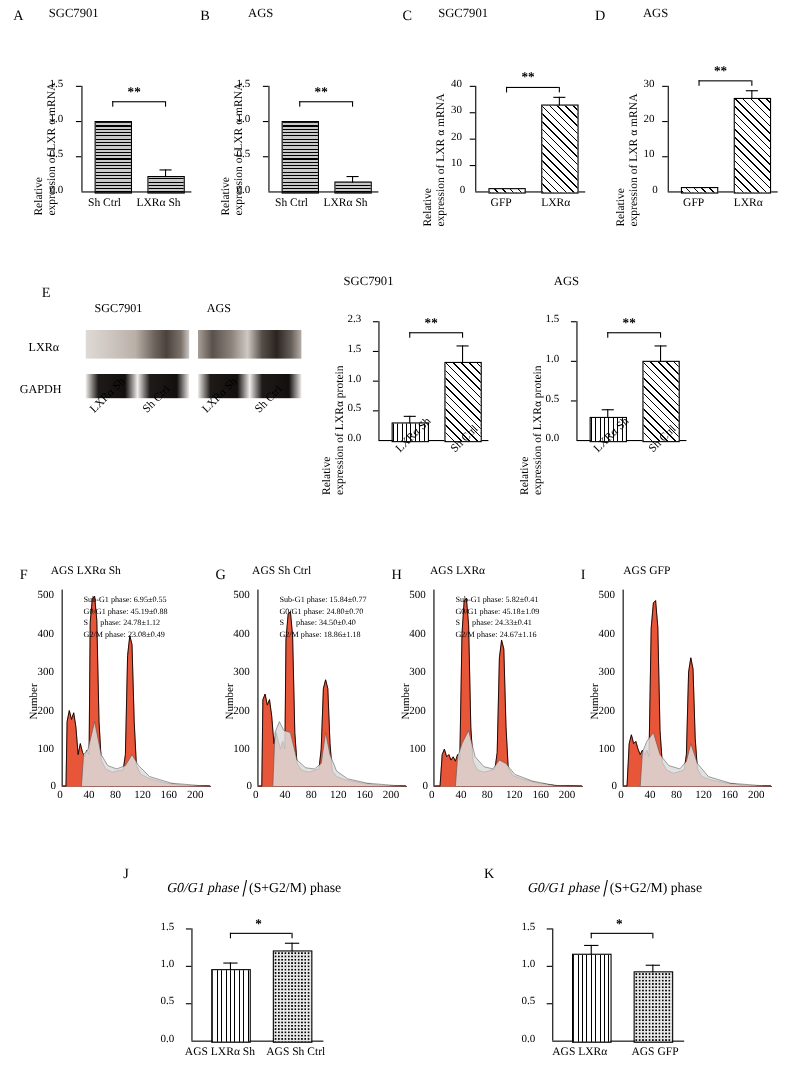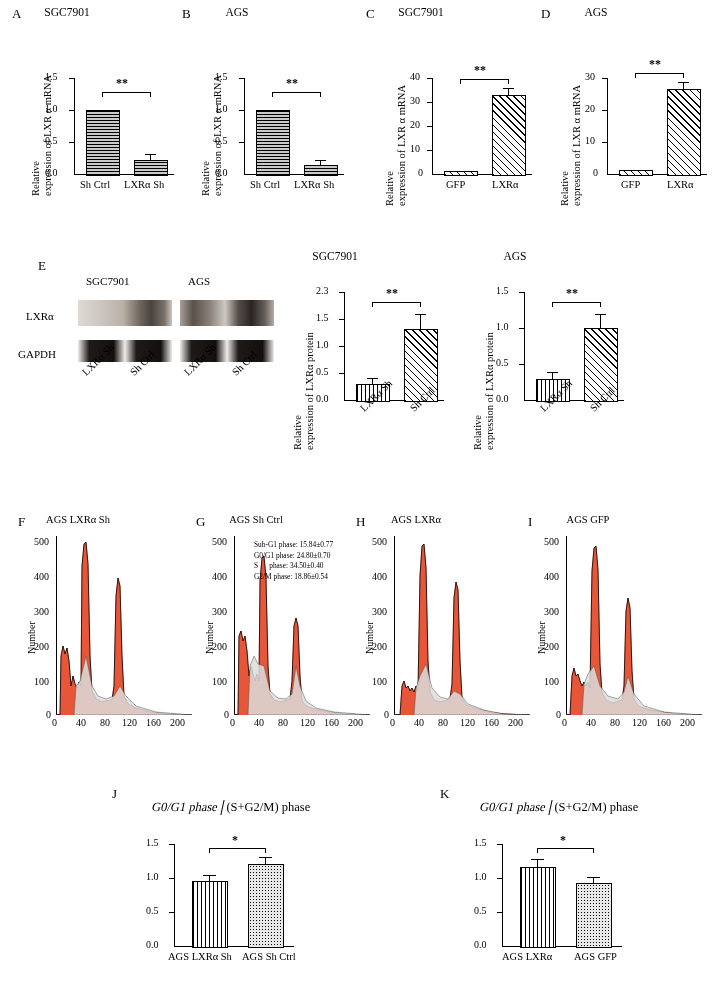--- a/index.html
+++ b/index.html
@@ -228,20 +228,24 @@
   <div class="tick" style="left:58px;top:203px;">40</div>
   <div class="tick" style="left:82px;top:203px;">80</div>
   <div class="tick" style="left:104px;top:203px;">120</div>
   <div class="tick" style="left:128px;top:203px;">160</div>
   <div class="tick" style="left:152px;top:203px;">200</div>
   <svg style="position:absolute;left:38px;top:22px;" width="136" height="179" viewBox="0 0 136 179">
     <path d="M0,179 L4,179 L5,120 L7,110 L9,118 L11,112 L13,125 L15,150 L17,140 L19,148 L21,152 L23,146 L25,150 L26,30 L28,8 L30,6 L32,28 L34,120 L36,155 L40,163 L46,166 L50,165 L56,164 L58,150 L60,60 L62,42 L64,50 L66,120 L68,160 L72,168 L80,172 L95,176 L110,178 L136,179 Z" fill="#e8563a" stroke="#e8563a" stroke-width="0.7"></path>
     <path d="M0,179 L4,179 L5,120 L7,110 L9,118 L11,112 L13,125 L15,150 L17,140 L19,148 L21,152 L23,146 L25,150 L26,30 L28,8 L30,6 L32,28 L34,120 L36,155 L40,163 L46,166 L50,165 L56,164 L58,150 L60,60 L62,42 L64,50 L66,120 L68,160 L72,168 L80,172 L95,176 L110,178 L136,179" fill="none" stroke="#000" stroke-width="0.8"></path>
     <path d="M18,179 L20,150 L24,145 L30,120 L36,150 L42,160 L50,163 L58,160 L64,150 L70,160 L80,170 L100,176 L136,179 Z" fill="#dcdcdc" stroke="#555" stroke-width="0.6" opacity="0.85"></path>
   </svg>
+  <div class="fcm-stats" style="left:58px;top:26px;"><span>Sub-G1 phase:</span> <span>6.95±0.55</span>
+<span>G0/G1 phase:</span> <span>45.19±0.88</span>
+<span>S      phase:</span> <span>24.78±1.12</span>
+<span>G2/M phase:</span> <span>23.08±0.49</span></div>
 </div>
 
 <div class="panel-letter" style="left:196px;top:514px;">G</div>
 <div class="fig fcmbox" style="left:196px;top:514px;width:178px;height:230px;">
   <div class="chart-title" style="left:50px;top:0px;width:120px;font-size:10.5px;">AGS Sh Ctrl</div>
   <div class="ylab-rot" style="left:8px;top:140px;font-size:10px;">Number</div>
   <div class="axisline" style="left:38px;top:22px;width:1px;height:178px;"></div>
   <div class="axisline" style="left:38px;top:200px;width:135px;height:1px;"></div>
   <div class="tick" style="left:16px;top:22px;">500</div>
   <div class="tick" style="left:16px;top:57px;">400</div>
@@ -256,21 +260,21 @@
   <div class="tick" style="left:128px;top:203px;">160</div>
   <div class="tick" style="left:152px;top:203px;">200</div>
   <svg style="position:absolute;left:38px;top:22px;" width="136" height="179" viewBox="0 0 136 179">
     <path d="M0,179 L4,179 L5,100 L7,95 L9,105 L11,100 L13,115 L15,140 L17,130 L19,138 L21,145 L23,138 L25,145 L26,45 L28,22 L30,20 L32,42 L34,130 L36,158 L40,164 L46,166 L50,165 L56,163 L58,145 L60,90 L62,82 L64,90 L66,140 L68,165 L72,170 L80,173 L95,176 L110,178 L136,179 Z" fill="#e8563a" stroke="#e8563a" stroke-width="0.7"></path>
     <path d="M0,179 L4,179 L5,100 L7,95 L9,105 L11,100 L13,115 L15,140 L17,130 L19,138 L21,145 L23,138 L25,145 L26,45 L28,22 L30,20 L32,42 L34,130 L36,158 L40,164 L46,166 L50,165 L56,163 L58,145 L60,90 L62,82 L64,90 L66,140 L68,165 L72,170 L80,173 L95,176 L110,178 L136,179" fill="none" stroke="#000" stroke-width="0.8"></path>
     <path d="M14,179 L16,130 L20,120 L24,128 L30,130 L36,155 L44,162 L52,163 L58,158 L62,130 L66,150 L72,165 L82,172 L100,176 L136,179 Z" fill="#dcdcdc" stroke="#555" stroke-width="0.6" opacity="0.85"></path>
   </svg>
   <div class="fcm-stats" style="left:58px;top:26px;"><span>Sub-G1 phase:</span> <span>15.84±0.77</span>
 <span>G0/G1 phase:</span> <span>24.80±0.70</span>
 <span>S      phase:</span> <span>34.50±0.40</span>
-<span>G2/M phase:</span> <span>18.86±0.54</span></div>
+<span>G2/M phase:</span> <span>18.86±1.18</span></div>
 </div>
 
 <div class="panel-letter" style="left:356px;top:514px;">H</div>
 <div class="fig fcmbox" style="left:356px;top:514px;width:178px;height:230px;">
   <div class="chart-title" style="left:50px;top:0px;width:120px;font-size:10.5px;">AGS  LXRα</div>
   <div class="ylab-rot" style="left:8px;top:140px;font-size:10px;">Number</div>
   <div class="axisline" style="left:38px;top:22px;width:1px;height:178px;"></div>
   <div class="axisline" style="left:38px;top:200px;width:135px;height:1px;"></div>
   <div class="tick" style="left:16px;top:22px;">500</div>
   <div class="tick" style="left:16px;top:57px;">400</div>
@@ -282,20 +286,24 @@
   <div class="tick" style="left:58px;top:203px;">40</div>
   <div class="tick" style="left:82px;top:203px;">80</div>
   <div class="tick" style="left:104px;top:203px;">120</div>
   <div class="tick" style="left:128px;top:203px;">160</div>
   <div class="tick" style="left:152px;top:203px;">200</div>
   <svg style="position:absolute;left:38px;top:22px;" width="136" height="179" viewBox="0 0 136 179">
     <path d="M0,179 L6,179 L8,150 L10,145 L12,152 L14,150 L16,155 L18,152 L20,156 L22,150 L24,155 L26,40 L28,10 L30,8 L32,32 L34,125 L36,156 L40,164 L46,166 L50,165 L56,163 L58,148 L60,62 L62,46 L64,54 L66,125 L68,162 L72,169 L80,172 L95,176 L110,178 L136,179 Z" fill="#e8563a" stroke="#e8563a" stroke-width="0.7"></path>
     <path d="M0,179 L6,179 L8,150 L10,145 L12,152 L14,150 L16,155 L18,152 L20,156 L22,150 L24,155 L26,40 L28,10 L30,8 L32,32 L34,125 L36,156 L40,164 L46,166 L50,165 L56,163 L58,148 L60,62 L62,46 L64,54 L66,125 L68,162 L72,169 L80,172 L95,176 L110,178 L136,179" fill="none" stroke="#000" stroke-width="0.8"></path>
     <path d="M20,179 L22,152 L26,140 L32,128 L38,152 L46,161 L54,163 L60,155 L66,158 L74,168 L90,174 L110,178 L136,179 Z" fill="#dcdcdc" stroke="#555" stroke-width="0.6" opacity="0.85"></path>
   </svg>
+  <div class="fcm-stats" style="left:58px;top:26px;"><span>Sub-G1 phase:</span> <span>5.82±0.41</span>
+<span>G0/G1 phase:</span> <span>45.18±1.09</span>
+<span>S      phase:</span> <span>24.33±0.41</span>
+<span>G2/M phase:</span> <span>24.67±1.16</span></div>
 </div>
 
 <div class="panel-letter" style="left:528px;top:514px;">I</div>
 <div class="fig fcmbox" style="left:528px;top:514px;width:178px;height:230px;">
   <div class="chart-title" style="left:50px;top:0px;width:120px;font-size:10.5px;">AGS GFP</div>
   <div class="ylab-rot" style="left:8px;top:140px;font-size:10px;">Number</div>
   <div class="axisline" style="left:38px;top:22px;width:1px;height:178px;"></div>
   <div class="axisline" style="left:38px;top:200px;width:135px;height:1px;"></div>
   <div class="tick" style="left:16px;top:22px;">500</div>
   <div class="tick" style="left:16px;top:57px;">400</div>

